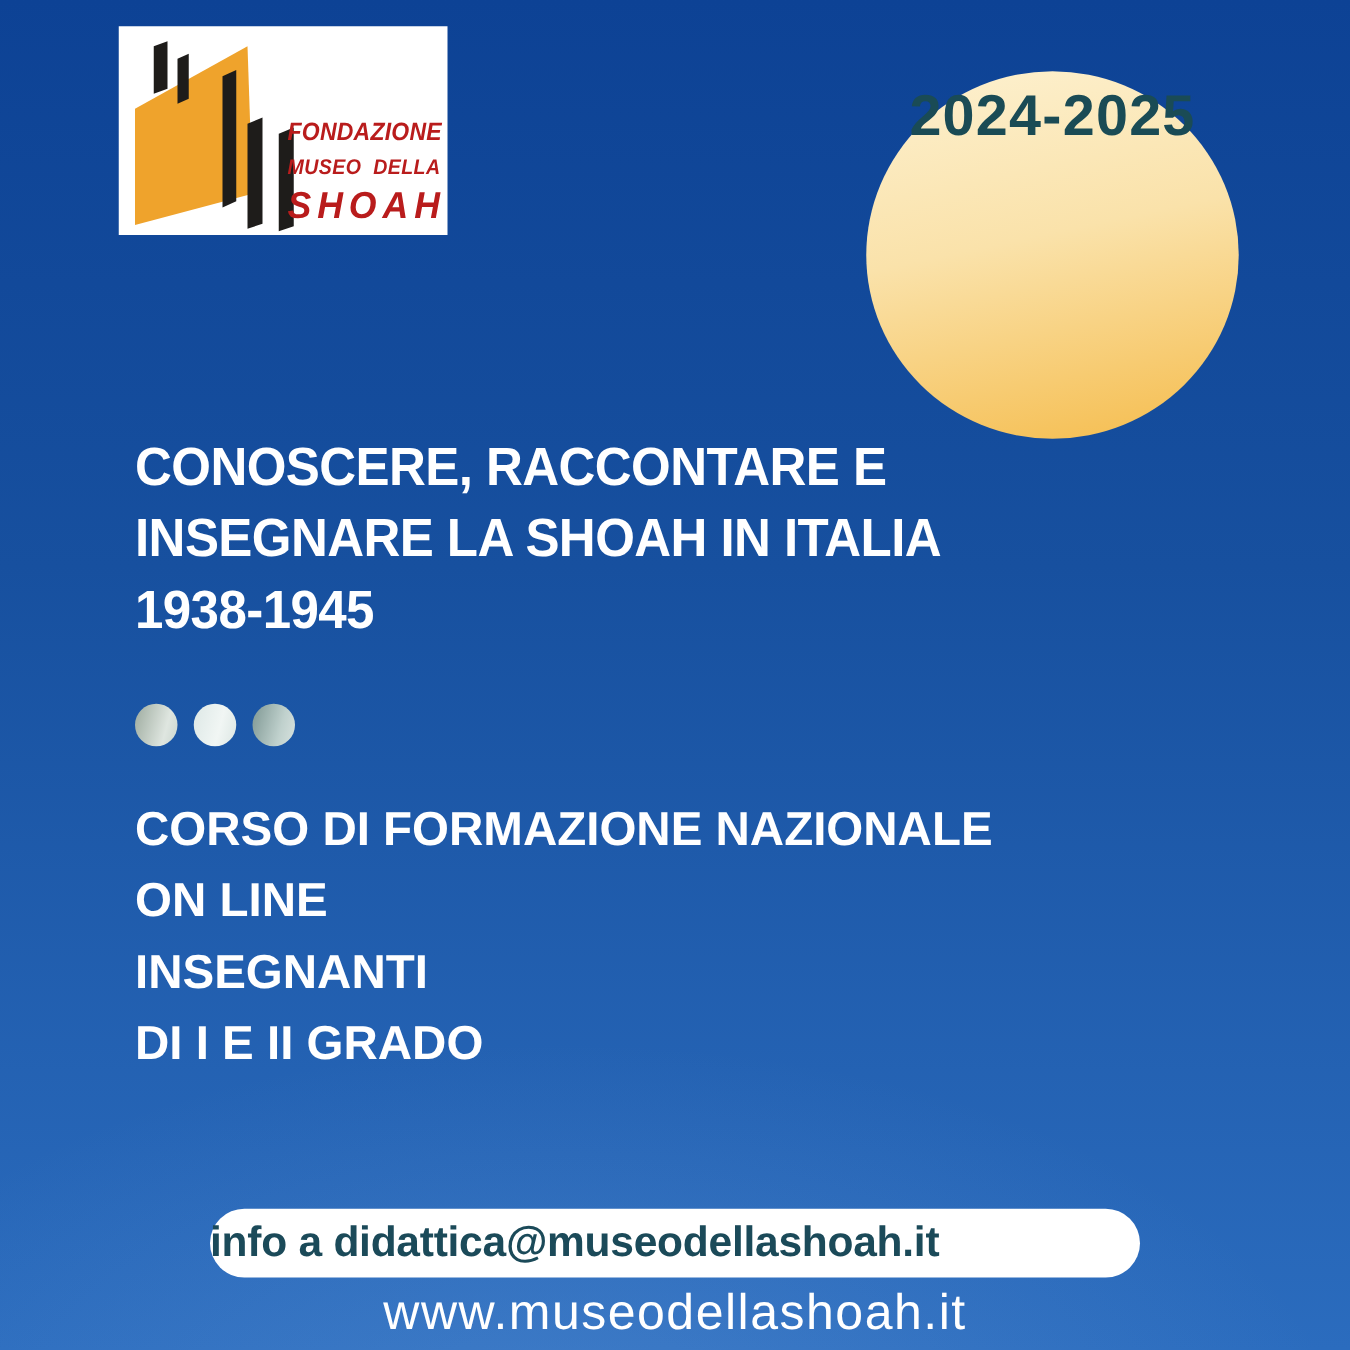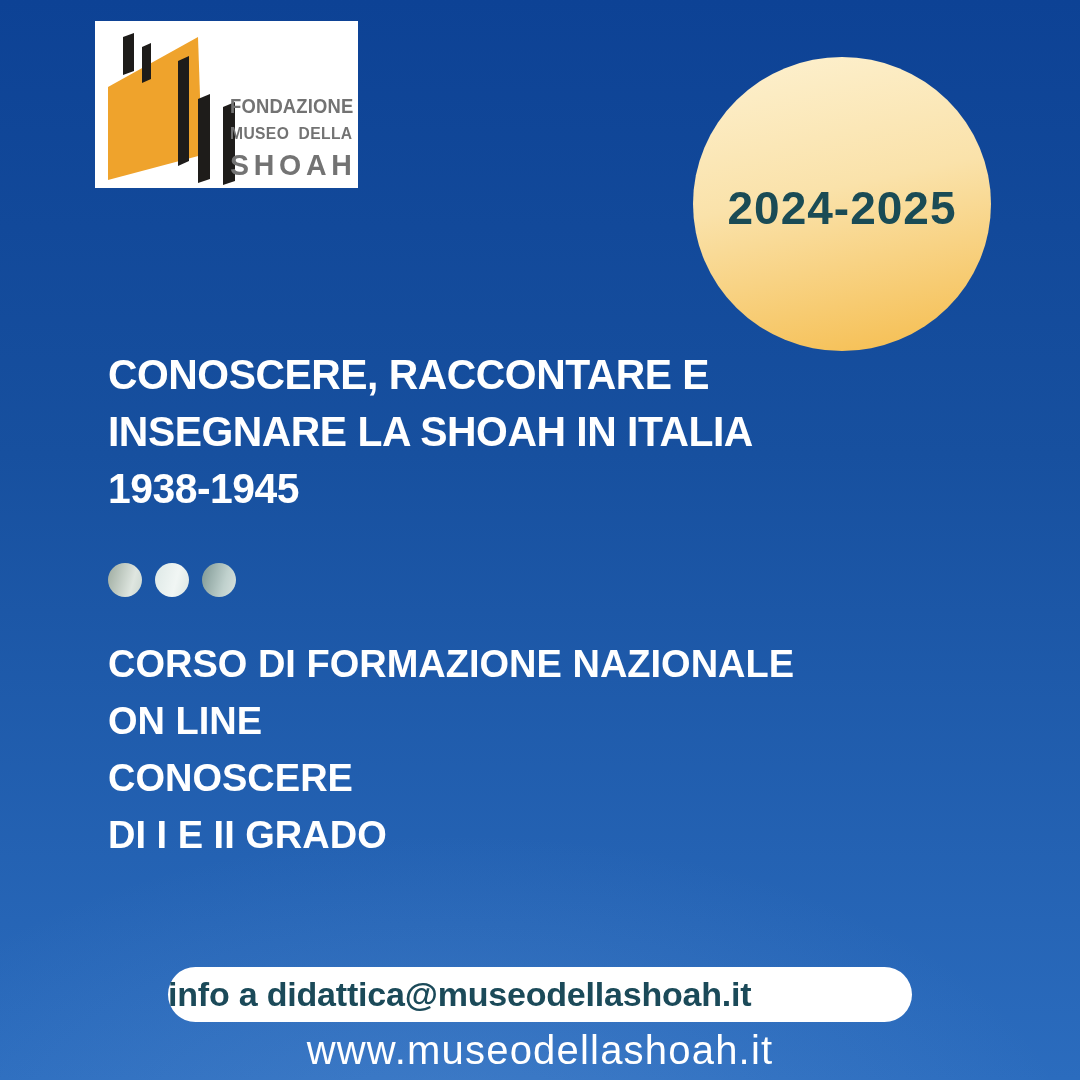--- a/index.html
+++ b/index.html
@@ -11,30 +11,30 @@
     background:
       radial-gradient(ellipse 980px 520px at 42% 108%, rgba(140,185,235,0.22), rgba(140,185,235,0) 64%),
       linear-gradient(180deg, #0d4295 0%, #17509f 42%, #2b6cbe 100%);
   }
   
   .logo-box{
     position:absolute;left:95px;top:21px;width:263px;height:167px;
     background:#ffffff;
   }
   .logo-mark{position:absolute;left:0;top:0;width:145px;height:167px;}
-  .logo-text{position:absolute;left:135px;top:0;width:128px;height:167px;color:#737373;}
+  .logo-text{position:absolute;left:135px;top:0;width:128px;height:167px;color:#b91c1c;font-style:italic;}
   .logo-l1{position:absolute;left:0;top:74px;font-size:20px;font-weight:700;letter-spacing:0.2px;transform:scaleX(0.92);transform-origin:left top;white-space:nowrap;}
   .logo-l2{position:absolute;left:0;top:103px;font-size:17px;font-weight:700;word-spacing:5px;letter-spacing:0.4px;transform:scaleX(0.92);transform-origin:left top;white-space:nowrap;}
   .logo-l3{position:absolute;left:0;top:127px;font-size:30px;font-weight:700;letter-spacing:5px;transform:scaleX(0.95);transform-origin:left top;white-space:nowrap;}
   
   .badge{
     position:absolute;left:693px;top:57px;width:298px;height:294px;
     border-radius:50%;
     background:linear-gradient(168deg,#fdf1d0 0%,#fae2aa 45%,#f5bc4c 100%);
-    display:flex;align-items:center;justify-content:center;
+    display:flex;align-items:flex-start;justify-content:center;
   }
   .badge-text{
     color:#1a4b55;font-size:46px;font-weight:800;letter-spacing:1px;
     margin-top:8px;
   }
   
   .headline{
     position:absolute;left:108px;top:346px;
     color:#ffffff;font-size:43px;font-weight:800;line-height:57px;
     letter-spacing:-0.5px;white-space:nowrap;
@@ -97,21 +97,21 @@
 
   <div class="dots">
     <span class="dot dot-1"></span>
     <span class="dot dot-2"></span>
     <span class="dot dot-3"></span>
   </div>
 
   <div class="course">
     <div>CORSO DI FORMAZIONE NAZIONALE</div>
     <div>ON LINE</div>
-    <div>CONOSCERE</div>
+    <div>INSEGNANTI</div>
     <div>DI I E II GRADO</div>
   </div>
 
   <div class="pill">
     <span class="pill-text">info a didattica@museodellashoah.it</span>
   </div>
 
   <div class="website">www.museodellashoah.it</div>
 
 </div>

